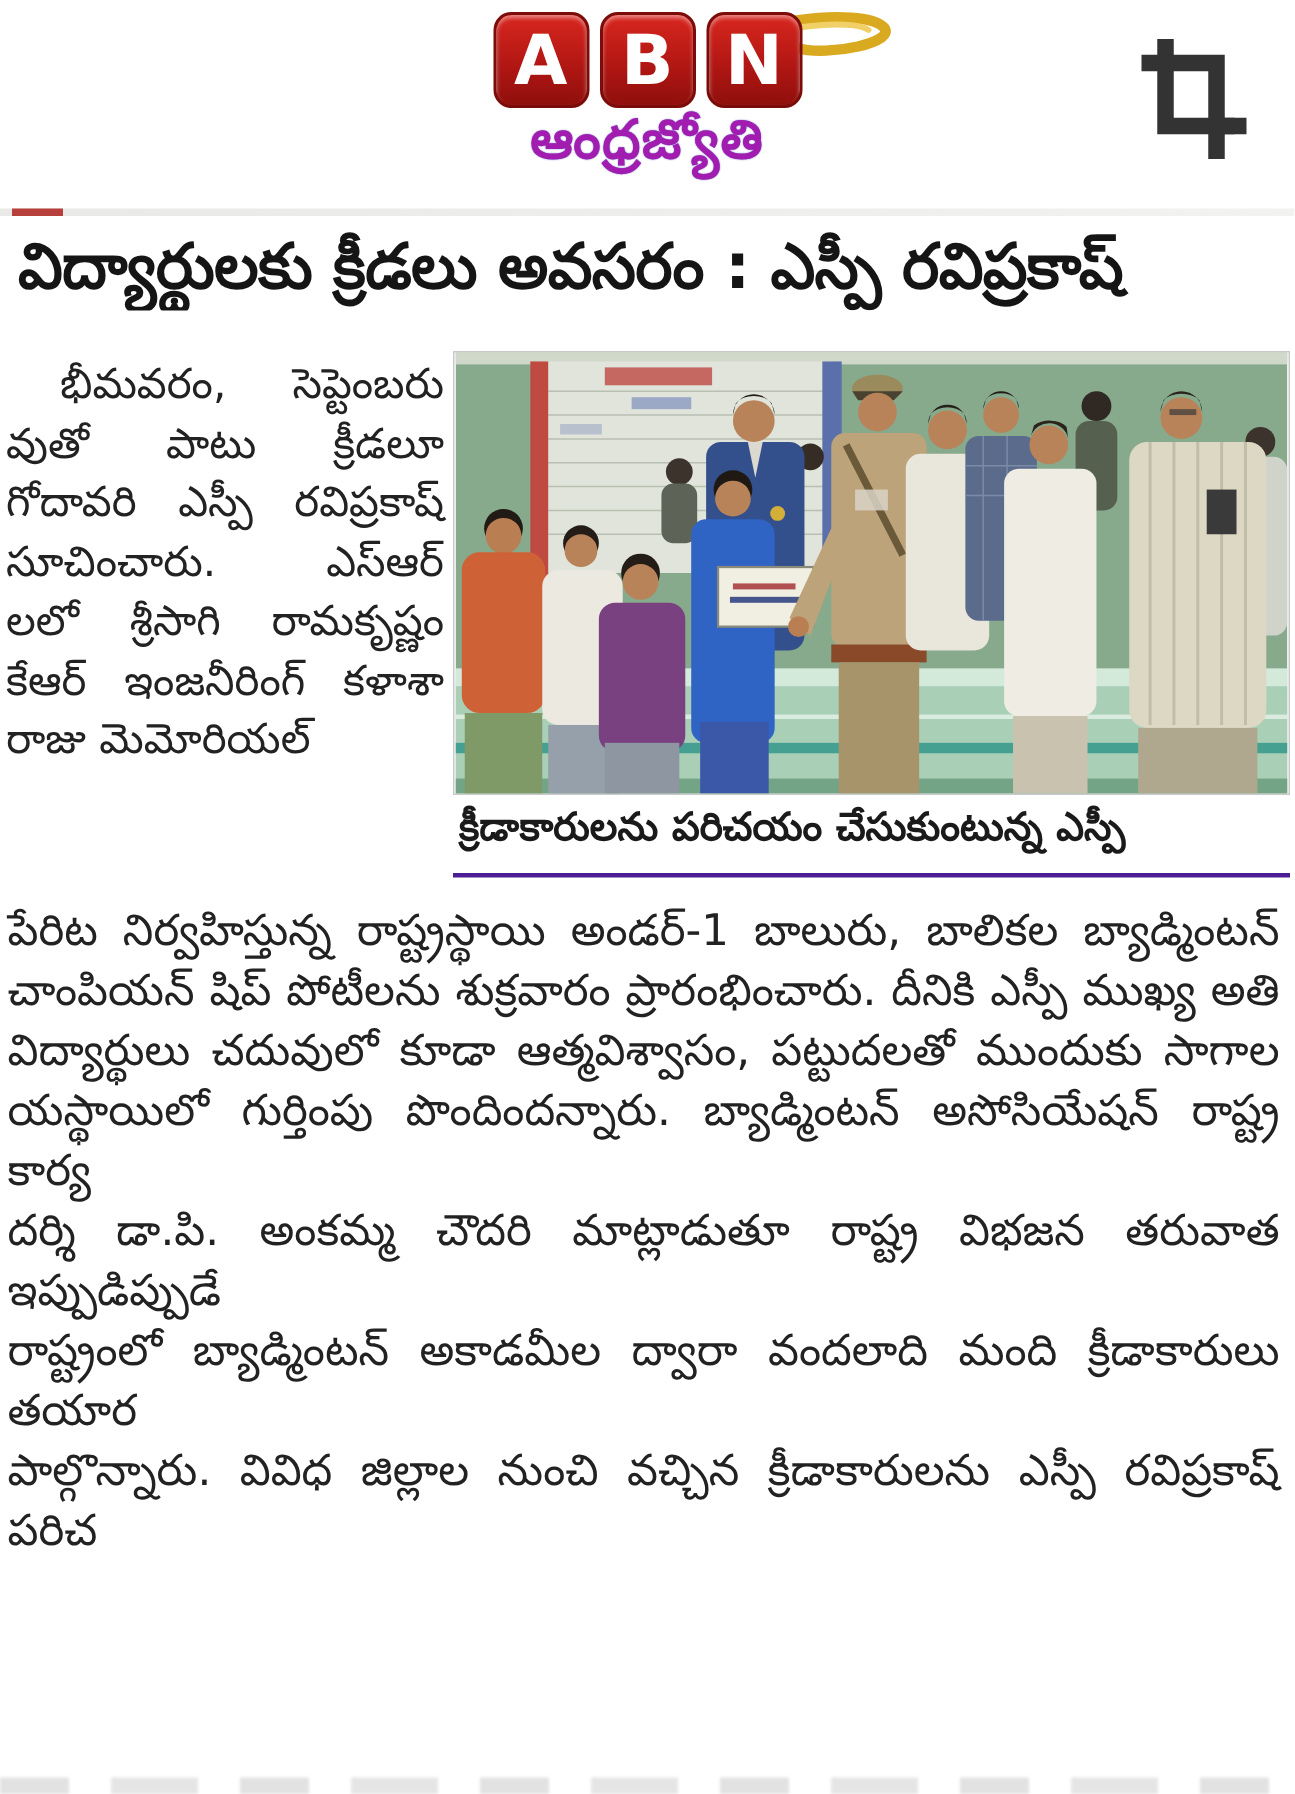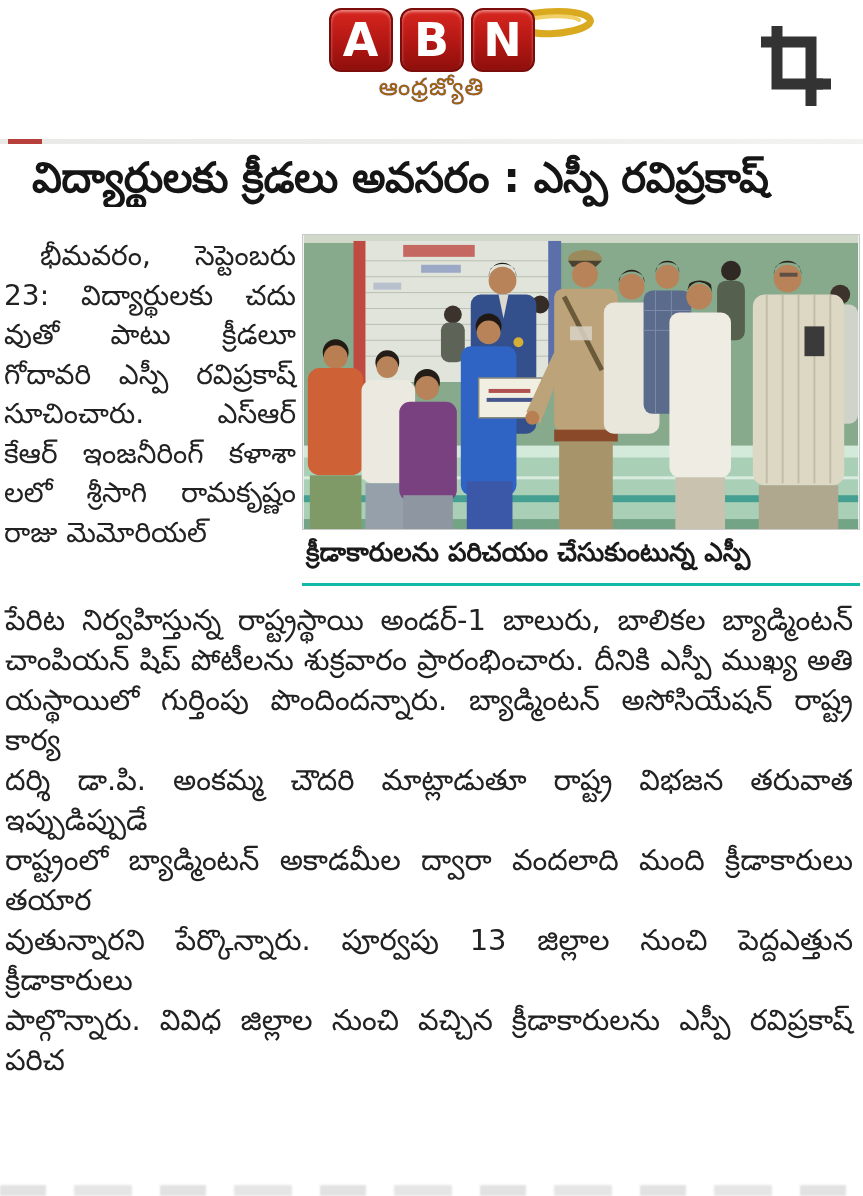--- a/index.html
+++ b/index.html
@@ -13,43 +13,43 @@
   .logo-swoosh{position:absolute;top:-6px;left:128px;pointer-events:none;}
   .abn-row{display:flex;gap:7px;justify-content:center;position:relative;}
   .letter-box{
     width:60px;height:60px;border-radius:12px;
     background:linear-gradient(180deg,#d8261f 0%,#b21713 55%,#8f0f0c 100%);
     border:2px solid #7c0c0a;box-shadow:inset 0 2px 3px rgba(255,255,255,.45);
     color:#ffffff;font-weight:bold;font-size:46px;line-height:60px;text-align:center;
     font-family:"DejaVu Sans",sans-serif;
   }
   .logo-telugu{
-    margin-top:1px;color:#a16207;font-weight:normal;font-size:24px;letter-spacing:1px;
+    margin-top:1px;color:#a21caf;font-weight:bold;font-size:36px;letter-spacing:1px;
     text-shadow:0 0 1px #5a5ac0;
   }
   .crop-btn{position:absolute;top:22px;right:26px;width:84px;height:88px;cursor:pointer;background:none;border:none;padding:0;}
   
   .divider{position:absolute;top:139px;left:0;right:0;height:5px;background:linear-gradient(90deg,#e9e9e7,#f2f2f0);}
   .divider .red-mark{position:absolute;left:8px;top:0;width:34px;height:5px;background:#b8403c;}
   
   .headline{
-    position:absolute;top:150px;left:32px;right:12px;margin:0;
+    position:absolute;top:150px;left:12px;right:12px;margin:0;
     font-size:42px;line-height:1.35;font-weight:bold;color:#151515;
     white-space:nowrap;overflow:hidden;letter-spacing:-0.5px;
   }
   
   .top-section{position:absolute;top:234px;left:0;right:0;height:366px;}
   .intro-col{position:absolute;left:4px;top:2px;width:292px;font-size:28px;line-height:39.5px;font-weight:500;color:#222;}
   .intro-line{text-align:justify;text-align-last:justify;}
   .intro-line:first-child{padding-left:36px;}
   .intro-line:last-child{text-align-last:left;}
   .photo-wrap{position:absolute;left:302px;top:0;width:558px;}
   .photo-wrap svg{display:block;border:1px solid #c9c9c9;box-sizing:border-box;}
   .caption{
-    margin-top:4px;padding:3px 2px 9px 4px;border-bottom:3px solid #14b8a6;
+    margin-top:4px;padding:3px 2px 9px 4px;border-bottom:3px solid #4c1d95;
     font-size:26px;font-weight:bold;color:#1a1a1a;white-space:nowrap;overflow:hidden;
   }
   
   .body-text{position:absolute;top:600px;left:5px;right:10px;font-size:29px;line-height:40px;font-weight:500;color:#222;}
   .body-line{text-align:justify;text-align-last:justify;}
   .body-line:last-child{text-align-last:left;}
   
   .cutoff{
     position:absolute;left:0;right:0;bottom:0;height:11px;opacity:.45;filter:blur(1px);
     background:repeating-linear-gradient(90deg,#bfbfbf 0 46px,transparent 46px 74px,#c7c7c7 74px 132px,transparent 132px 160px);
@@ -87,26 +87,25 @@
 
   <div class="divider">
     <span class="red-mark"></span>
   </div>
 
   <h1 class="headline">విద్యార్థులకు క్రీడలు అవసరం : ఎస్పీ రవిప్రకాష్</h1>
 
   <div class="top-section">
     <div class="intro-col">
       <div class="intro-line">భీమవరం, సెప్టెంబరు</div>
-      <div class="intro-line">23: విద్యార్థులకు చదు</div>
       <div class="intro-line">వుతో పాటు క్రీడలూ</div>
       <div class="intro-line">గోదావరి ఎస్పీ రవిప్రకాష్</div>
       <div class="intro-line">సూచించారు. ఎస్ఆర్</div>
+      <div class="intro-line">లలో శ్రీసాగి రామకృష్ణం</div>
       <div class="intro-line">కేఆర్ ఇంజనీరింగ్ కళాశా</div>
-      <div class="intro-line">లలో శ్రీసాగి రామకృష్ణం</div>
       <div class="intro-line">రాజు మెమోరియల్</div>
     </div>
 
     <div class="photo-wrap">
       <svg width="558" height="296" viewBox="0 0 558 296" role="img" aria-label="ఇండోర్ బ్యాడ్మింటన్ కోర్టులో క్రీడాకారులతో ఎస్పీ గ్రూప్ ఫోటో">
 
         <rect x="0" y="0" width="558" height="296" fill="#87a98c"></rect>
         <rect x="0" y="0" width="558" height="8" fill="#cfd8c9"></rect>
 
         <rect x="58" y="6" width="196" height="142" fill="#e0e4da"></rect>
@@ -235,23 +234,23 @@
           <rect x="458" y="252" width="80" height="44" fill="#b0a88e"></rect>
         </g>
       </svg>
       <div class="caption">క్రీడాకారులను పరిచయం చేసుకుంటున్న ఎస్పీ</div>
     </div>
   </div>
 
   <div class="body-text">
     <div class="body-line">పేరిట నిర్వహిస్తున్న రాష్ట్రస్థాయి అండర్-1 బాలురు, బాలికల బ్యాడ్మింటన్</div>
     <div class="body-line">చాంపియన్ షిప్ పోటీలను శుక్రవారం ప్రారంభించారు. దీనికి ఎస్పీ ముఖ్య అతి</div>
+    <div class="body-line">విద్యార్థులు చదువులో కూడా ఆత్మవిశ్వాసం, పట్టుదలతో ముందుకు సాగాల</div>
     <div class="body-line">యస్థాయిలో గుర్తింపు పొందిందన్నారు. బ్యాడ్మింటన్ అసోసియేషన్ రాష్ట్ర కార్య</div>
     <div class="body-line">దర్శి డా.పి. అంకమ్మ చౌదరి మాట్లాడుతూ రాష్ట్ర విభజన తరువాత ఇప్పుడిప్పుడే</div>
     <div class="body-line">రాష్ట్రంలో బ్యాడ్మింటన్ అకాడమీల ద్వారా వందలాది మంది క్రీడాకారులు తయార</div>
-    <div class="body-line">వుతున్నారని పేర్కొన్నారు. పూర్వపు 13 జిల్లాల నుంచి పెద్దఎత్తున క్రీడాకారులు</div>
     <div class="body-line">పాల్గొన్నారు. వివిధ జిల్లాల నుంచి వచ్చిన క్రీడాకారులను ఎస్పీ రవిప్రకాష్ పరిచ</div>
 
   </div>
 
   <div class="cutoff"></div>
 
 </div>
 
 </body></html>

